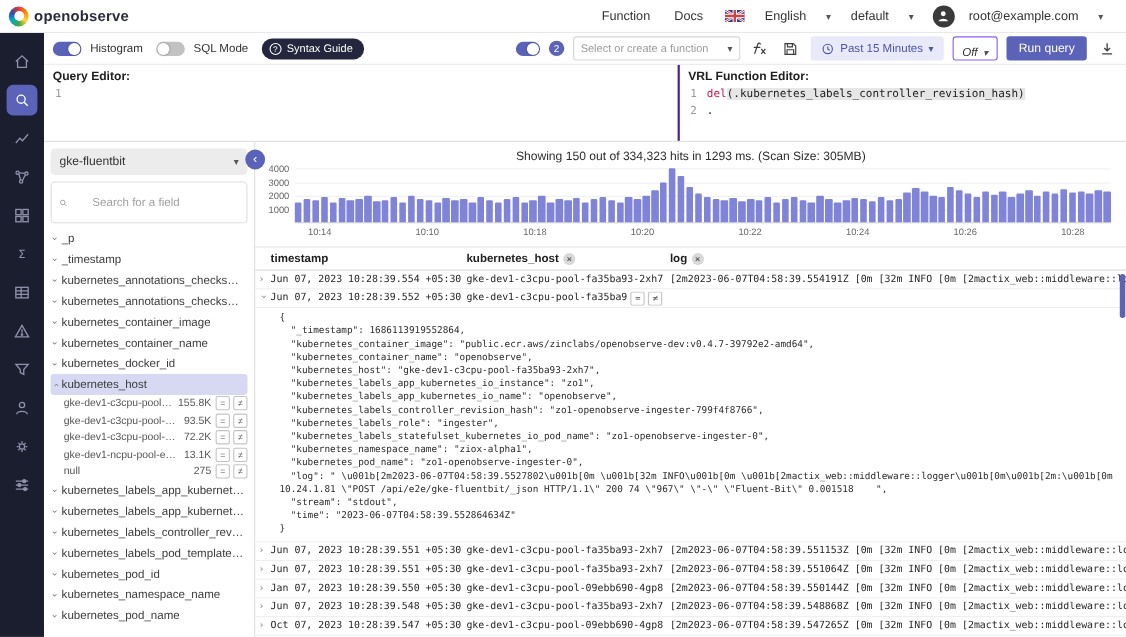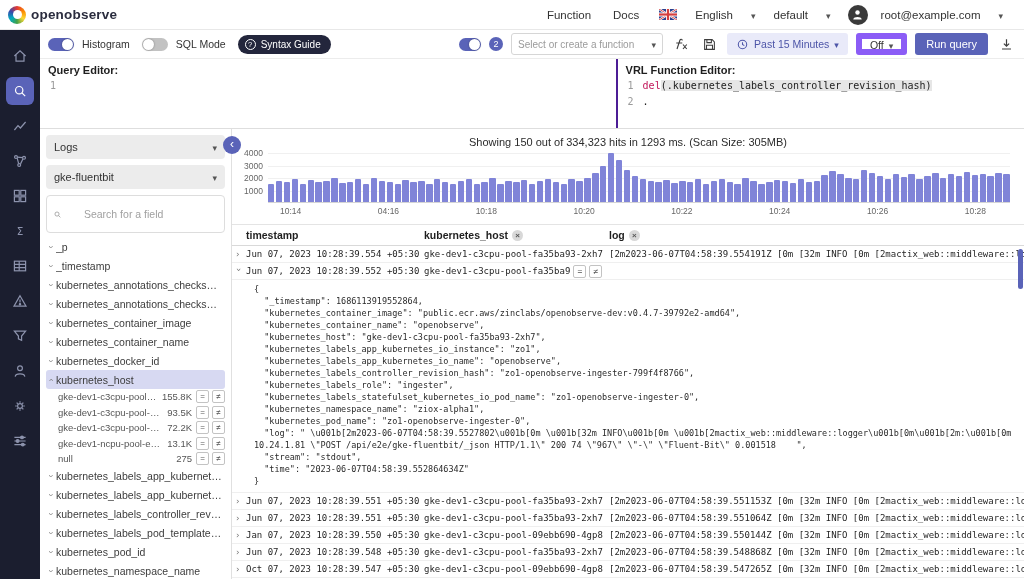--- a/index.html
+++ b/index.html
@@ -34,21 +34,21 @@
   .tg.on .knob { left:14px; }
   .tg-label { font-size:10.5px; color:#333; margin-right:4px; }
   .syntax-pill { background:#23263c; color:#fff; border-radius:11px; height:19px; padding:0 10px 0 7px; display:flex; align-items:center; gap:5px; font-size:10px; cursor:pointer; }
   .q-icon { width:11px; height:11px; border:1px solid #fff; border-radius:50%; font-size:7.5px; display:flex; align-items:center; justify-content:center; }
   .badge2 { width:14px; height:14px; border-radius:50%; background:#5a63b8; color:#fff; font-size:9px; display:flex; align-items:center; justify-content:center; }
   .fn-select { width:152px; height:22px; border:1px solid #d6d6d6; border-radius:3px; color:#9b9b9b; font-size:10px; display:flex; align-items:center; padding:0 6px; gap:4px; cursor:pointer; }
   .fn-select span.ph { flex:1; overflow:hidden; white-space:nowrap; text-overflow:ellipsis; }
   .icon-btn { width:20px; height:20px; display:flex; align-items:center; justify-content:center; color:#3e3e3e; cursor:pointer; }
   .time-chip { height:22px; background:#e9eaf9; border-radius:3px; color:#4d55a8; font-size:10.5px; display:flex; align-items:center; gap:5px; padding:0 9px; cursor:pointer; }
   .time-chip .caret::after { color:#4d55a8; }
-  .off-select { height:22px; border:6px solid #8b5cf6; border-radius:3px; font-size:10.5px; color:#333; display:flex; align-items:flex-start; gap:5px; padding:0 8px; cursor:pointer; }
+  .off-select { height:22px; border:1px solid #8b5cf6; border-radius:3px; font-size:10.5px; color:#333; display:flex; align-items:flex-end; gap:5px; padding:0 8px; cursor:pointer;font-style:italic; }
   .run-btn { height:22px; background:#5a63b8; color:#fff; border:none; border-radius:3px; font-size:11px; padding:0 11px; cursor:pointer; font-family:inherit; }
 
   
   .editors { height:70px; display:flex; border-bottom:1px solid #dedede; }
   .pane { padding:5px 8px; position:relative; min-width:0; }
   .qe { width:58.7%; border-right:2px solid #4c1d95; }
   .vrl { width:41.3%; }
   .pane-title { font-size:11px; font-weight:bold; color:#1f1f1f; }
   .code-line { font-family:"DejaVu Sans Mono", monospace; font-size:10px; color:#222; margin-top:3px; display:flex; gap:9px; line-height:13px; }
   .lnum { color:#9a9a9a; min-width:8px; text-align:right; }
@@ -290,24 +290,20 @@
           <div class="code-line">
             <span class="lnum">2</span>
             <span>.</span>
           </div>
         </div>
       </div>
 
       <div class="workspace">
         <aside class="sidebar">
           <div class="sel-box">
-            <span>Logs</span>
-            <span class="caret"></span>
-          </div>
-          <div class="sel-box">
             <span>gke-fluentbit</span>
             <span class="caret"></span>
           </div>
           <div class="search-box">
             <svg width="11" height="11" viewBox="0 0 20 20" fill="none" stroke="#9a9a9a" stroke-width="1.8">
                 <circle cx="9" cy="9" r="4.6"></circle>
                 <path d="M12.4 12.4 L16.5 16.5"></path>
               </svg>
             <input type="text" placeholder="Search for a field" style="">
           </div>
@@ -514,21 +510,21 @@
                 <div class="bar" style="height: 53.75%; background: rgb(128, 132, 216);"></div>
                 <div class="bar" style="height: 61.25%; background: rgb(128, 132, 216);"></div>
                 <div class="bar" style="height: 55%; background: rgb(128, 132, 216);"></div>
                 <div class="bar" style="height: 57.5%; background: rgb(128, 132, 216);"></div>
                 <div class="bar" style="height: 52.5%; background: rgb(128, 132, 216);"></div>
                 <div class="bar" style="height: 60%; background: rgb(128, 132, 216);"></div>
                 <div class="bar" style="height: 56.25%; background: rgb(128, 132, 216);"></div>
               </div>
             <div class="xaxis">
                 <span>10:14</span>
-                <span>04:16</span>
+                <span>10:10</span>
                 <span>10:18</span>
                 <span>10:20</span>
                 <span>10:22</span>
                 <span>10:24</span>
                 <span>10:26</span>
                 <span>10:28</span>
               </div>
           </div>
 
           <div class="table-head">

